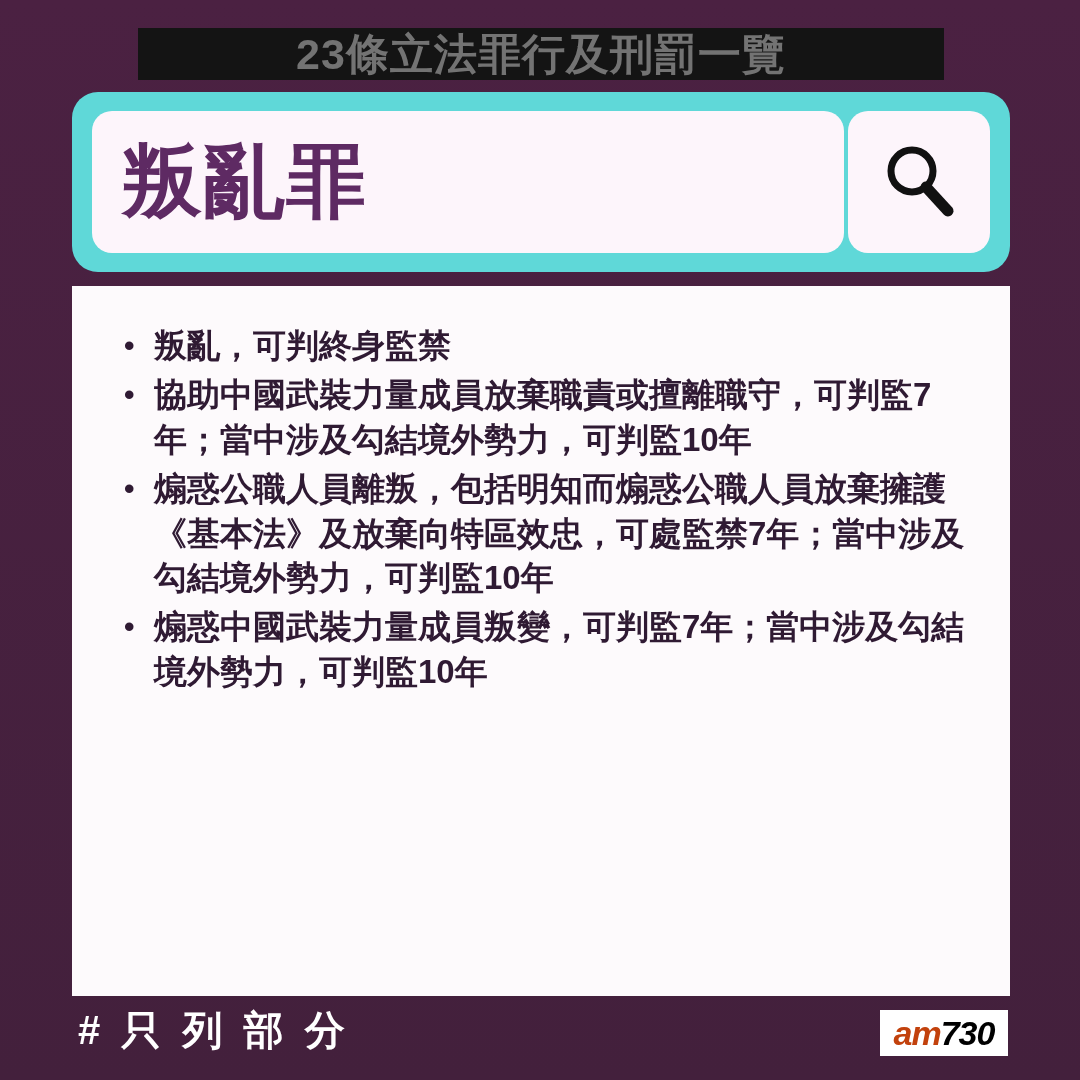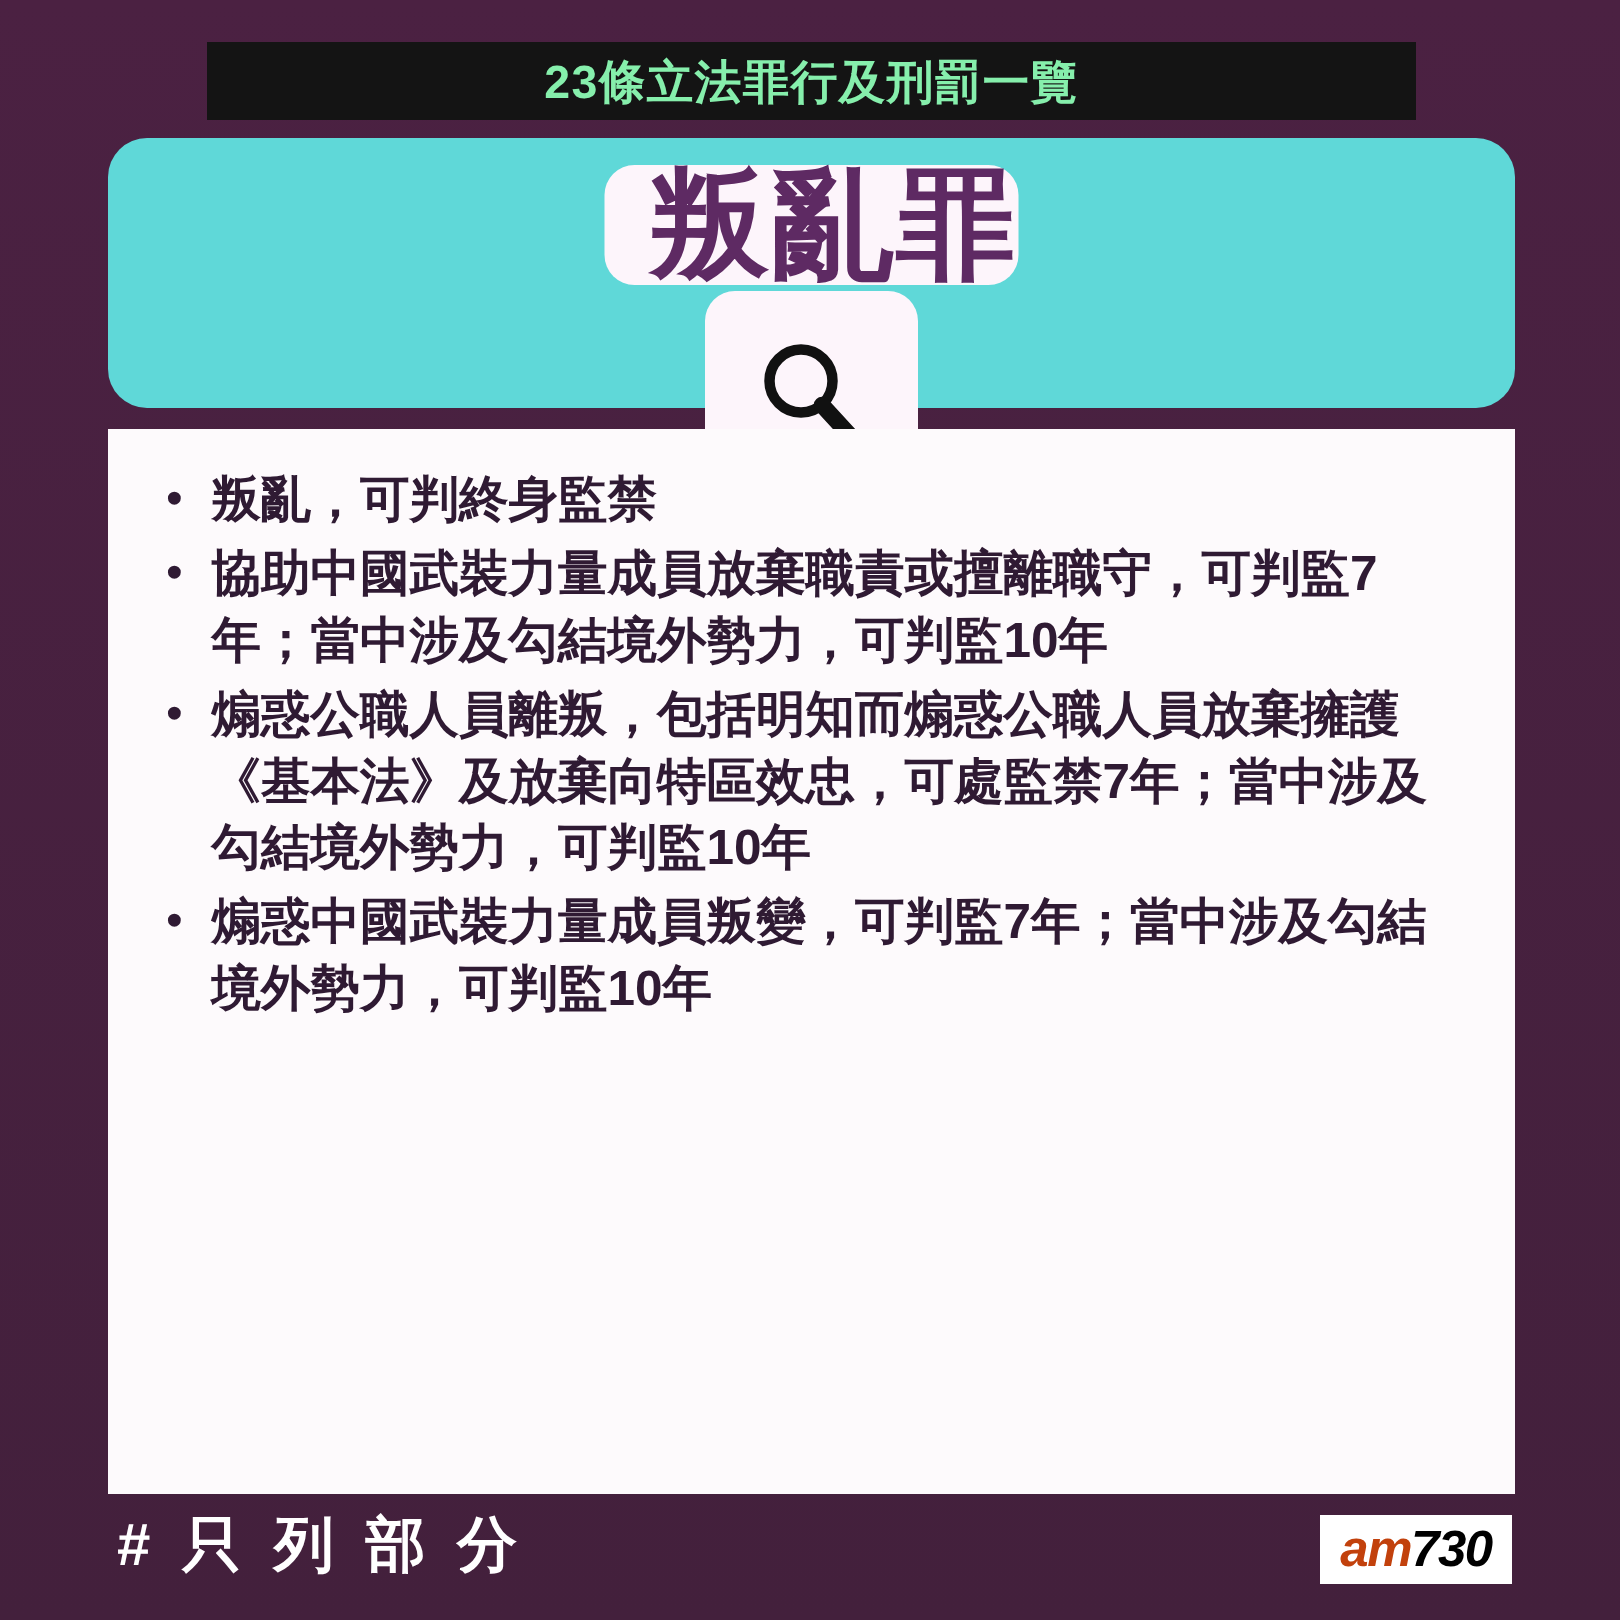--- a/index.html
+++ b/index.html
@@ -28,43 +28,42 @@
     top: 28px;
     left: 138px;
     width: 806px;
     height: 52px;
     background: #141414;
     display: flex;
     align-items: center;
     justify-content: center;
   }
   .title-bar .title-text {
-    color: #86efac;
-    font-size: 31px;
+    color: #737373;
+    font-size: 43px;
     font-weight: bold;
     letter-spacing: 1px;
     line-height: 1;
     white-space: nowrap;
   }
 
   
   .search-block {
     position: absolute;
     top: 92px;
     left: 72px;
     width: 938px;
     height: 180px;
     background: #5fd8d8;
     border-radius: 26px;
     box-sizing: border-box;
     padding: 18px 20px;
     display: flex;
     align-items: center;
     gap: 4px;
-    flex-direction: column;
   }
   .search-field {
     flex: 1 1 auto;
     height: 142px;
     background: #fdf5fb;
     border-radius: 20px;
     display: flex;
     align-items: center;
     padding-left: 30px;
     box-sizing: border-box;
@@ -98,21 +97,21 @@
     left: 72px;
     width: 938px;
     height: 710px;
     background: #fdfafc;
     box-sizing: border-box;
     padding: 22px 26px 10px 26px;
     overflow: hidden;
   }
   ul.offence-list {
     list-style: none;
-    margin: 3px;
+    margin: 16px;
     padding: 0;
   }
   ul.offence-list li {
     position: relative;
     color: #2f1a33;
     font-size: 33px;
     font-weight: bold;
     line-height: 1.36;
     padding-left: 40px;
     margin-bottom: 4px;

